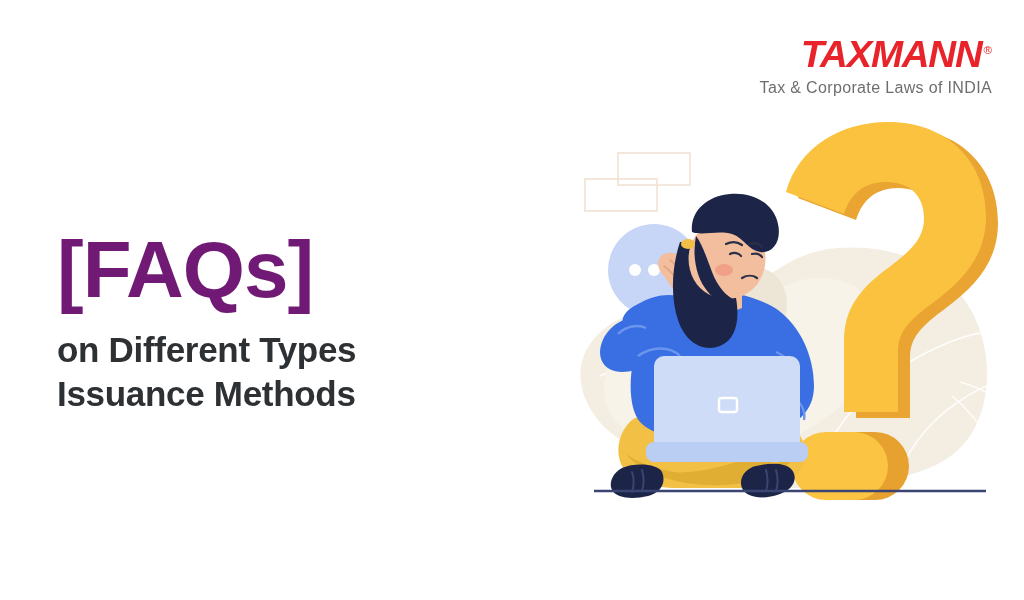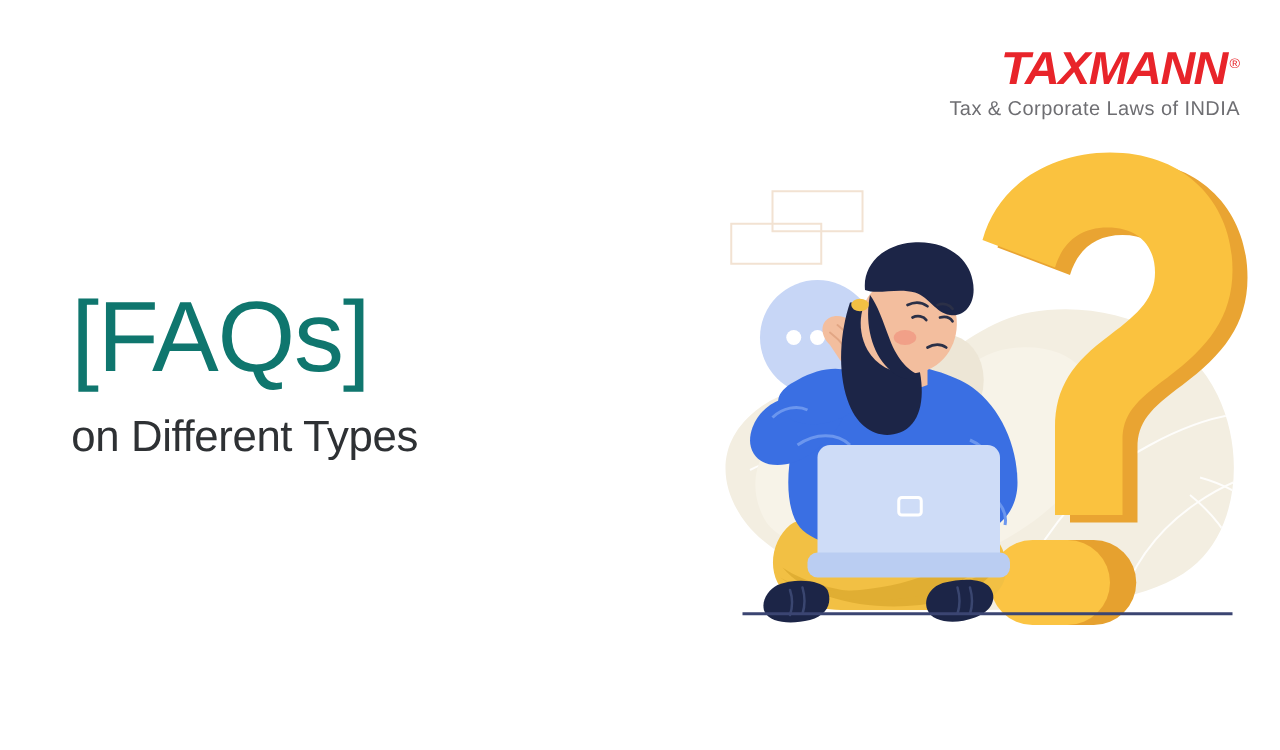--- a/index.html
+++ b/index.html
@@ -55,29 +55,29 @@
 
   
   #text-block {
     position:absolute;
     left:57px;
     top:232px;
     width:440px;
   }
   #faq-title {
     font-size:80px;
-    font-weight:normal;
-    color:#0f766e;
+    font-weight:bold;
+    color:#701a75;
     letter-spacing:-1px;
     line-height:0.95;
   }
   #faq-subtitle {
     margin-top:20px;
     font-size:35px;
-    font-weight:normal;
+    font-weight:bold;
     color:#2E3134;
     line-height:1.27;
     letter-spacing:-0.3px;
   }
 
   
   #illustration {
     position:absolute;
     left:560px; top:120px;
     width:448px; height:390px;
@@ -91,20 +91,21 @@
 
   <div id="logo-block">
     <div id="logo-wordmark"><span>TAXMANN</span><span id="logo-reg">®</span></div>
     <div id="logo-tagline">Tax &amp; Corporate Laws of INDIA</div>
   </div>
 
   <div id="text-block">
     <div id="faq-title">[FAQs]</div>
     <div id="faq-subtitle">
       <div>on Different Types</div>
+      <div>Issuance Methods</div>
     </div>
   </div>
 
   <div id="illustration">
     <svg viewBox="0 0 448 390" xmlns="http://www.w3.org/2000/svg">
       <defs>
         <clipPath id="blobClip">
           <path d="M38 300 C14 270 12 232 48 206 C84 180 130 192 168 178
                    C206 164 226 132 278 128 C340 123 392 150 414 196
                    C436 242 430 300 398 330 C366 360 300 368 220 368

